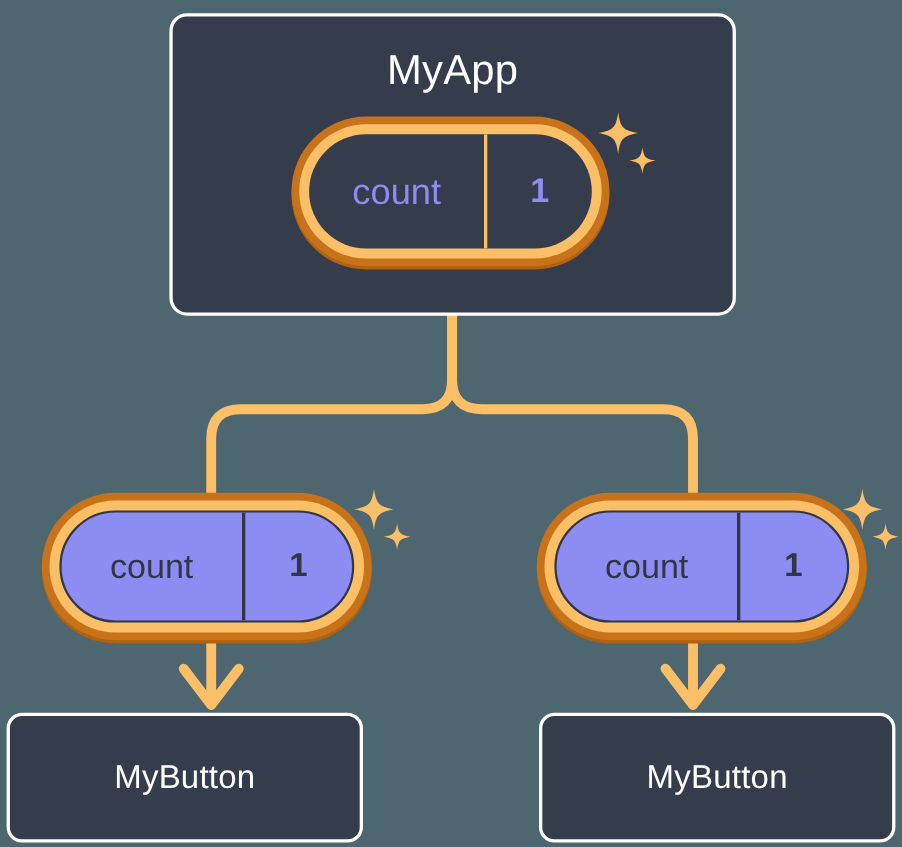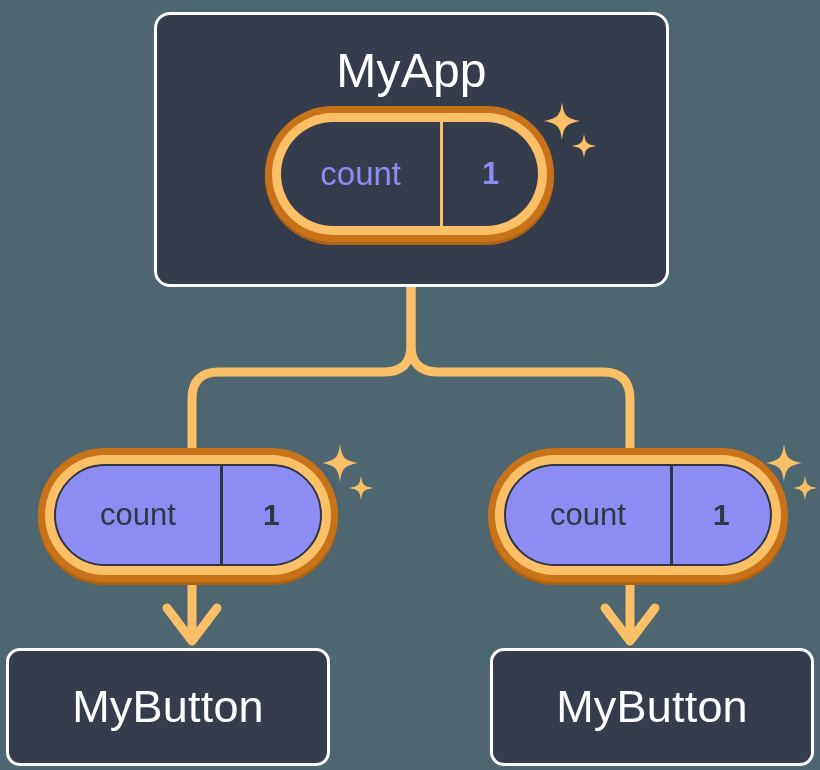--- a/index.html
+++ b/index.html
@@ -35,37 +35,37 @@
     background: #353c4c;
     border: 3px solid #ffffff;
     border-radius: 14px;
     box-sizing: border-box;
     display: flex;
     align-items: center;
     justify-content: center;
   }
   .node-label {
     color: #ffffff;
-    font-size: 45px;
+    font-size: 30px;
     font-weight: 400;
     letter-spacing: 0.2px;
     white-space: nowrap;
   }
 
   #box-myapp {
     left: 154px;
     top: 12px;
     width: 515px;
     height: 275px;
     border-radius: 16px;
     align-items: flex-start;
     padding-top: 28px;
   }
   #box-myapp .node-label {
-    font-size: 48px;
+    font-size: 38px;
   }
 
   #box-button-left {
     left: 6px;
     top: 648px;
     width: 324px;
     height: 118px;
   }
   #box-button-right {
     left: 490px;

